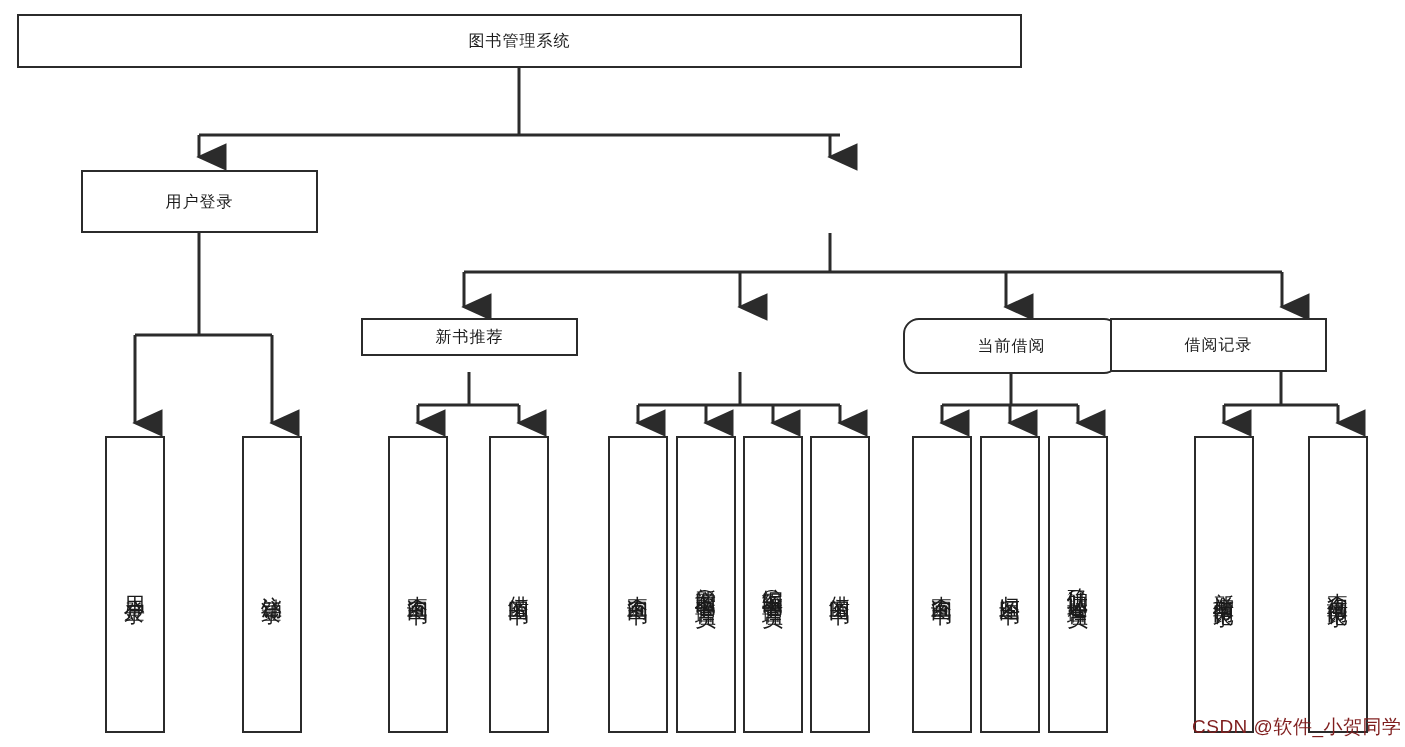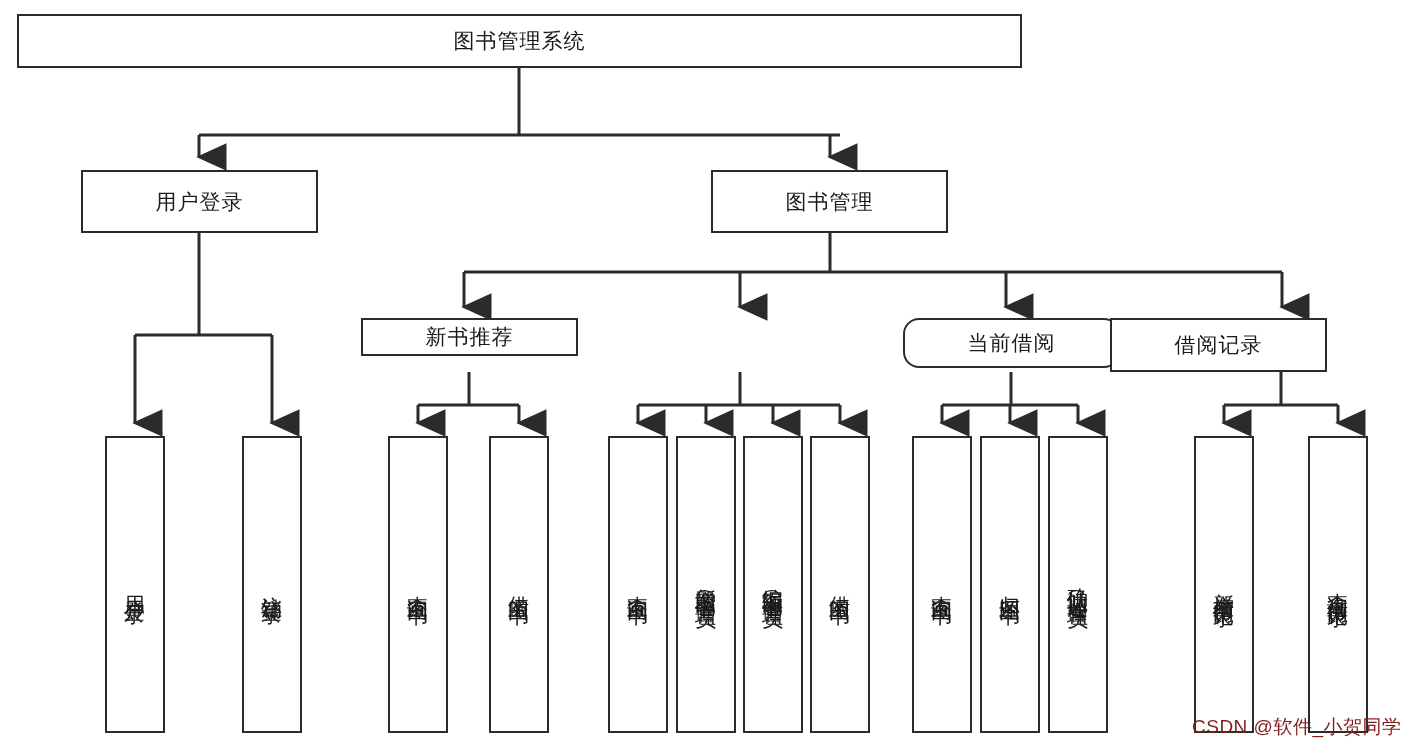--- a/index.html
+++ b/index.html
@@ -30,21 +30,21 @@
     box-sizing: border-box;
     border: 2px solid #2b2b2b;
     background: #ffffff;
     display: flex;
     align-items: center;
     justify-content: center;
     color: #1a1a1a;
     line-height: 1.12;
   }
   .node.h {
-    font-size: 21px;
+    font-size: 16px;
     letter-spacing: 1px;
     text-align: right;
   }
   .node.v {
     font-size: 21px;
   }
   .node.v .vtext {
     writing-mode: vertical-rl;
     text-orientation: upright;
     letter-spacing: 3px;
@@ -110,24 +110,23 @@
       <path d="M 1281 372 L 1281 405"></path>
       <path d="M 1224 405 L 1338 405"></path>
       <path d="M 1224 405 L 1224 423" marker-end="url(#arrow)"></path>
       <path d="M 1338 405 L 1338 423" marker-end="url(#arrow)"></path>
     </g>
   </svg>
 
   <div class="node h" style="left:17px; top:14px; width:1005px; height:54px;">图书管理系统</div>
 
   <div class="node h" style="left:81px; top:170px; width:237px; height:63px;">用户登录</div>
-  <div class="node h" style="left:711px; top:170px; width:237px; height:63px;">图书管理</div>
 
   <div class="node h" style="left:361px; top:318px; width:217px; height:38px;">新书推荐</div>
-  <div class="node h" style="left:903px; top:318px; width:217px; height:50px;border-radius:16px;">当前借阅</div>
+  <div class="node h" style="left:903px; top:318px; width:217px; height:56px;border-radius:16px;">当前借阅</div>
   <div class="node h" style="left:1110px; top:318px; width:217px; height:54px;">借阅记录</div>
 
   <div class="node v" style="left:105px; top:436px; width:60px; height:297px;">
     <span class="vtext">用户登录</span>
   </div>
   <div class="node v" style="left:242px; top:436px; width:60px; height:297px;">
     <span class="vtext">注销登录</span>
   </div>
 
   <div class="node v" style="left:388px; top:436px; width:60px; height:297px;">

